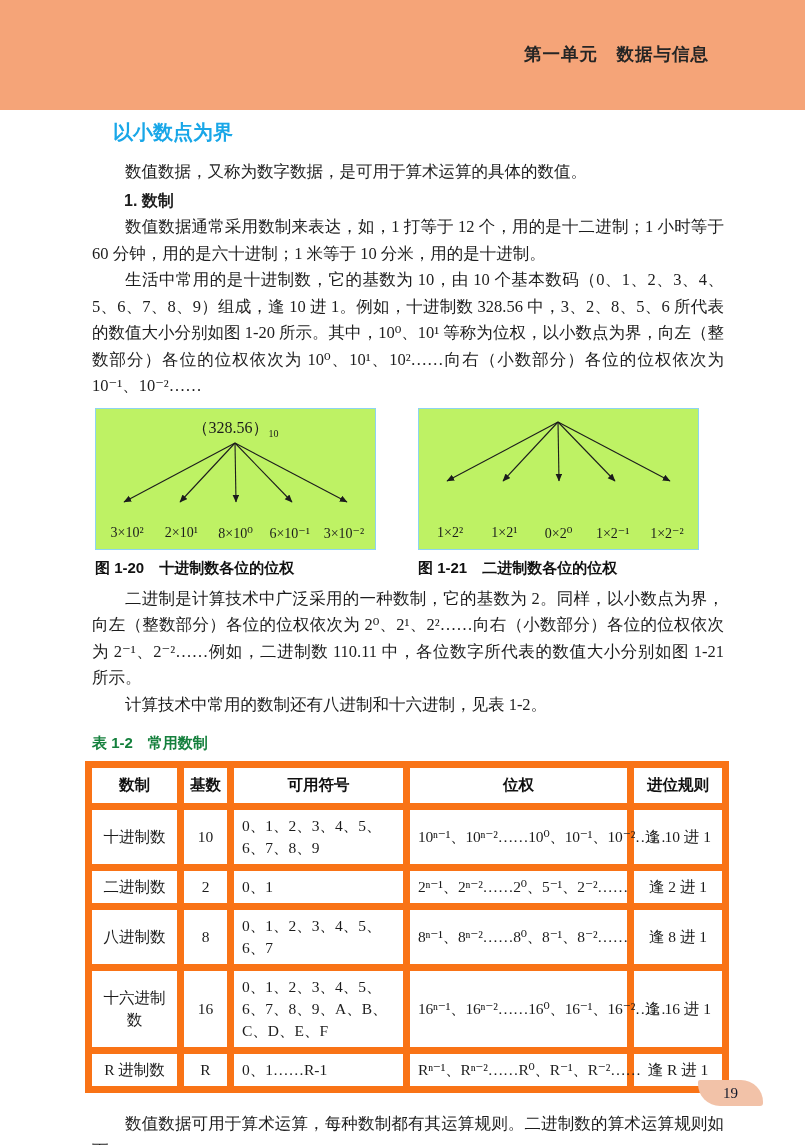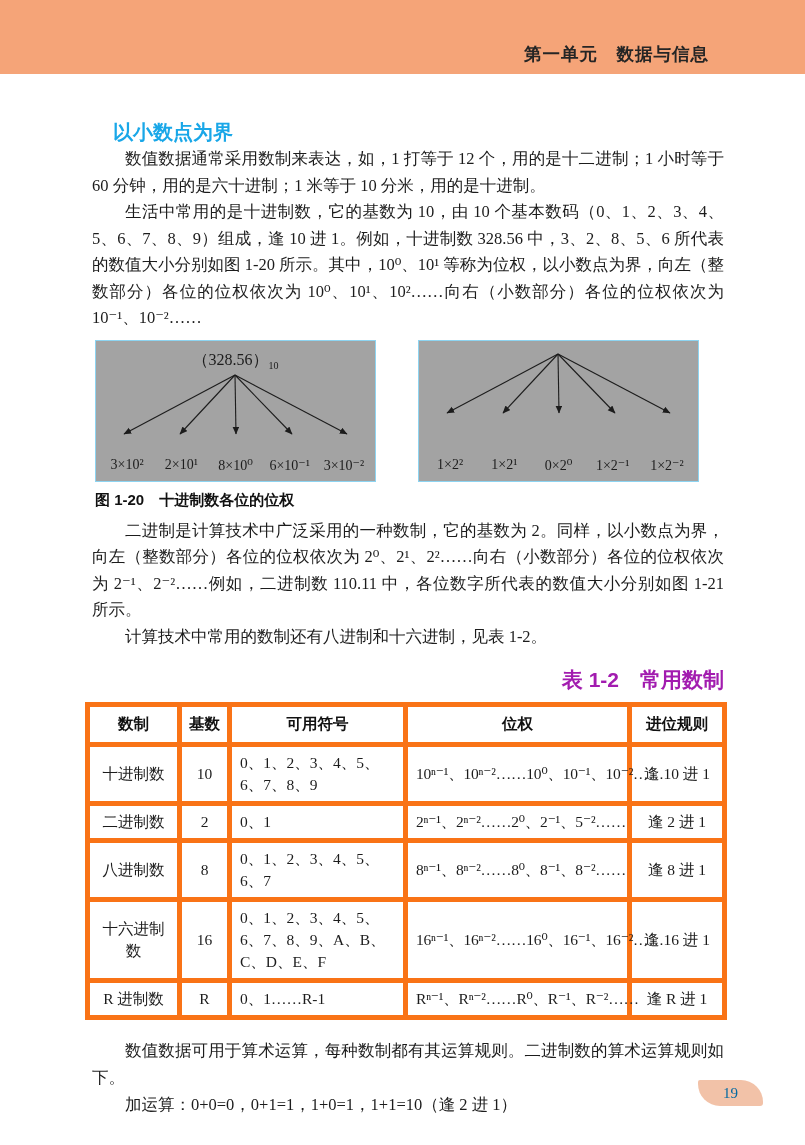--- a/index.html
+++ b/index.html
@@ -1,21 +1,21 @@
 <!DOCTYPE html>
 <html><head>
 <meta charset="utf-8">
 <style>
   html,body{margin:0;padding:0;background:#fff;}
   .page{
     position:relative;width:805px;height:1145px;overflow:hidden;background:#fff;
     font-family:"Liberation Serif","DejaVu Serif",serif;color:#1c1c1c;
   }
   
-  .top-bar{position:absolute;top:0;left:0;width:805px;height:74px;background:#f5a478;}
+  .top-bar{position:absolute;top:0;left:0;width:805px;height:110px;background:#f5a478;}
   .top-bar .unit-label{
     position:absolute;right:96px;top:42px;
     font-weight:bold;font-size:17.5px;letter-spacing:1px;color:#252525;
   }
   
   .content{position:absolute;left:92px;top:86px;width:632px;}
   .sec-title{
     margin:33px 0 0 21px;
     font-family:"Liberation Sans","DejaVu Sans",sans-serif;
     font-weight:bold;font-size:20px;color:#19a7e8;
@@ -24,71 +24,73 @@
   p.intro{margin-top:13px;}
   p.subhead{
     font-family:"Liberation Sans","DejaVu Sans",sans-serif;
     font-weight:bold;font-size:16px;line-height:26.5px;margin:2px 0 0;text-indent:2em;
   }
   
   .figures-row{display:flex;gap:42px;margin:8px 0 0 3px;}
   .figure-block{width:281px;}
   .figure-box{
     box-sizing:border-box;width:281px;height:142px;border:1px solid #8dd4f1;
-    padding-top:9px;position:relative;background:#a3a3a3;
+    padding-top:9px;position:relative;background:#bef264;
   }
   .fig-top{text-align:center;font-size:16px;}
   .fig-top sub{font-size:10px;}
   .fig-svg{display:block;margin:1px auto 0;}
   .fig-terms{display:flex;position:absolute;left:0;right:0;bottom:7px;padding:0 4px;}
   .fig-terms span{flex:1;text-align:center;font-size:14px;white-space:nowrap;}
   .fig-caption{
     text-align:left;font-family:"Liberation Sans","DejaVu Sans",sans-serif;
     font-weight:bold;font-size:15px;margin-top:9px;color:#111;
   }
   
   .table-title{
-    text-align:right;font-family:"Liberation Sans","DejaVu Sans",sans-serif;
-    font-weight:bold;font-size:21px;margin:16px 0 8px;color:#a21caf;
+    text-align:left;font-family:"Liberation Sans","DejaVu Sans",sans-serif;
+    font-weight:bold;font-size:15px;margin:16px 0 8px;color:#15803d;
   }
   table.num-sys{border-collapse:collapse;table-layout:fixed;width:637px;margin-left:-7px;background:#fff;}
-  table.num-sys th,table.num-sys td{border:5px solid #f97316;}
+  table.num-sys th,table.num-sys td{border:7px solid #f97316;}
   table.num-sys th{
     font-family:"Liberation Sans","DejaVu Sans",sans-serif;
     font-weight:bold;font-size:15.5px;height:33px;text-align:center;color:#111;
   }
   table.num-sys td{font-size:15.5px;line-height:22px;padding:5px 8px;color:#1c1c1c;}
   td.c0,td.c1,td.c4{text-align:center;}
   td.c2{text-align:left;padding-left:10px;}
   td.c3{text-align:left;font-size:13.5px;letter-spacing:-0.2px;white-space:nowrap;padding-left:10px;}
   
   p.closing{margin-top:18px;}
   p.rule-line{margin-top:1px;}
   
   .page-badge{
     position:absolute;left:698px;top:1080px;width:65px;height:26px;
     background:#f2c2a8;border-radius:2px 22px 3px 22px;
     display:flex;align-items:center;justify-content:center;
-    font-size:15px;color:#0369a1;
+    font-size:15px;color:#0f172a;
   }
 </style>
 </head>
 <body>
 
 <div class="page">
 
   <div class="top-bar">
     <span class="unit-label">第一单元　数据与信息</span>
   </div>
 
   <div class="content">
 
     <h2 class="sec-title">以小数点为界</h2>
 
-
+    <p class="body intro">数值数据，又称为数字数据，是可用于算术运算的具体的数值。</p>
+
+    <p class="subhead">1. 数制</p>
 
     <p class="body">数值数据通常采用数制来表达，如，1 打等于 12 个，用的是十二进制；1 小时等于 60 分钟，用的是六十进制；1 米等于 10 分米，用的是十进制。</p>
 
     <p class="body">生活中常用的是十进制数，它的基数为 10，由 10 个基本数码（0、1、2、3、4、5、6、7、8、9）组成，逢 10 进 1。例如，十进制数 328.56 中，3、2、8、5、6 所代表的数值大小分别如图 1-20 所示。其中，10⁰、10¹ 等称为位权，以小数点为界，向左（整数部分）各位的位权依次为 10⁰、10¹、10²……向右（小数部分）各位的位权依次为 10⁻¹、10⁻²……</p>
 
     <div class="figures-row">
         <div class="figure-block">
           <div class="figure-box">
             <div class="fig-top"><span>（328.56）</span><sub>10</sub></div>
             <svg width="279" height="70" viewBox="0 0 279 70" class="fig-svg">
@@ -128,20 +130,21 @@
               <line x1="139" y1="3" x2="251" y2="62" stroke="#1c1c1c" stroke-width="1.1" marker-end="url(#ah1)"></line>
             </svg>
             <div class="fig-terms">
               <span>1×2²</span>
               <span>1×2¹</span>
               <span>0×2⁰</span>
               <span>1×2⁻¹</span>
               <span>1×2⁻²</span>
             </div>
           </div>
+          <div class="fig-caption">图 1-21　二进制数各位的位权</div>
         </div>
       </div>
 
     <p class="body" style="margin-top:8px;">二进制是计算技术中广泛采用的一种数制，它的基数为 2。同样，以小数点为界，向左（整数部分）各位的位权依次为 2⁰、2¹、2²……向右（小数部分）各位的位权依次为 2⁻¹、2⁻²……例如，二进制数 110.11 中，各位数字所代表的数值大小分别如图 1-21 所示。</p>
 
     <p class="body">计算技术中常用的数制还有八进制和十六进制，见表 1-2。</p>
 
     <div class="table-title">表 1-2　常用数制</div>
 
     <table class="num-sys">
@@ -166,21 +169,21 @@
             <td class="c0">十进制数</td>
             <td class="c1">10</td>
             <td class="c2">0、1、2、3、4、5、6、7、8、9</td>
             <td class="c3">10ⁿ⁻¹、10ⁿ⁻²……10⁰、10⁻¹、10⁻²……</td>
             <td class="c4">逢 10 进 1</td>
           </tr>
           <tr>
             <td class="c0">二进制数</td>
             <td class="c1">2</td>
             <td class="c2">0、1</td>
-            <td class="c3">2ⁿ⁻¹、2ⁿ⁻²……2⁰、2⁻¹、5⁻²……</td>
+            <td class="c3">2ⁿ⁻¹、2ⁿ⁻²……2⁰、5⁻¹、2⁻²……</td>
             <td class="c4">逢 2 进 1</td>
           </tr>
           <tr>
             <td class="c0">八进制数</td>
             <td class="c1">8</td>
             <td class="c2">0、1、2、3、4、5、6、7</td>
             <td class="c3">8ⁿ⁻¹、8ⁿ⁻²……8⁰、8⁻¹、8⁻²……</td>
             <td class="c4">逢 8 进 1</td>
           </tr>
           <tr>

